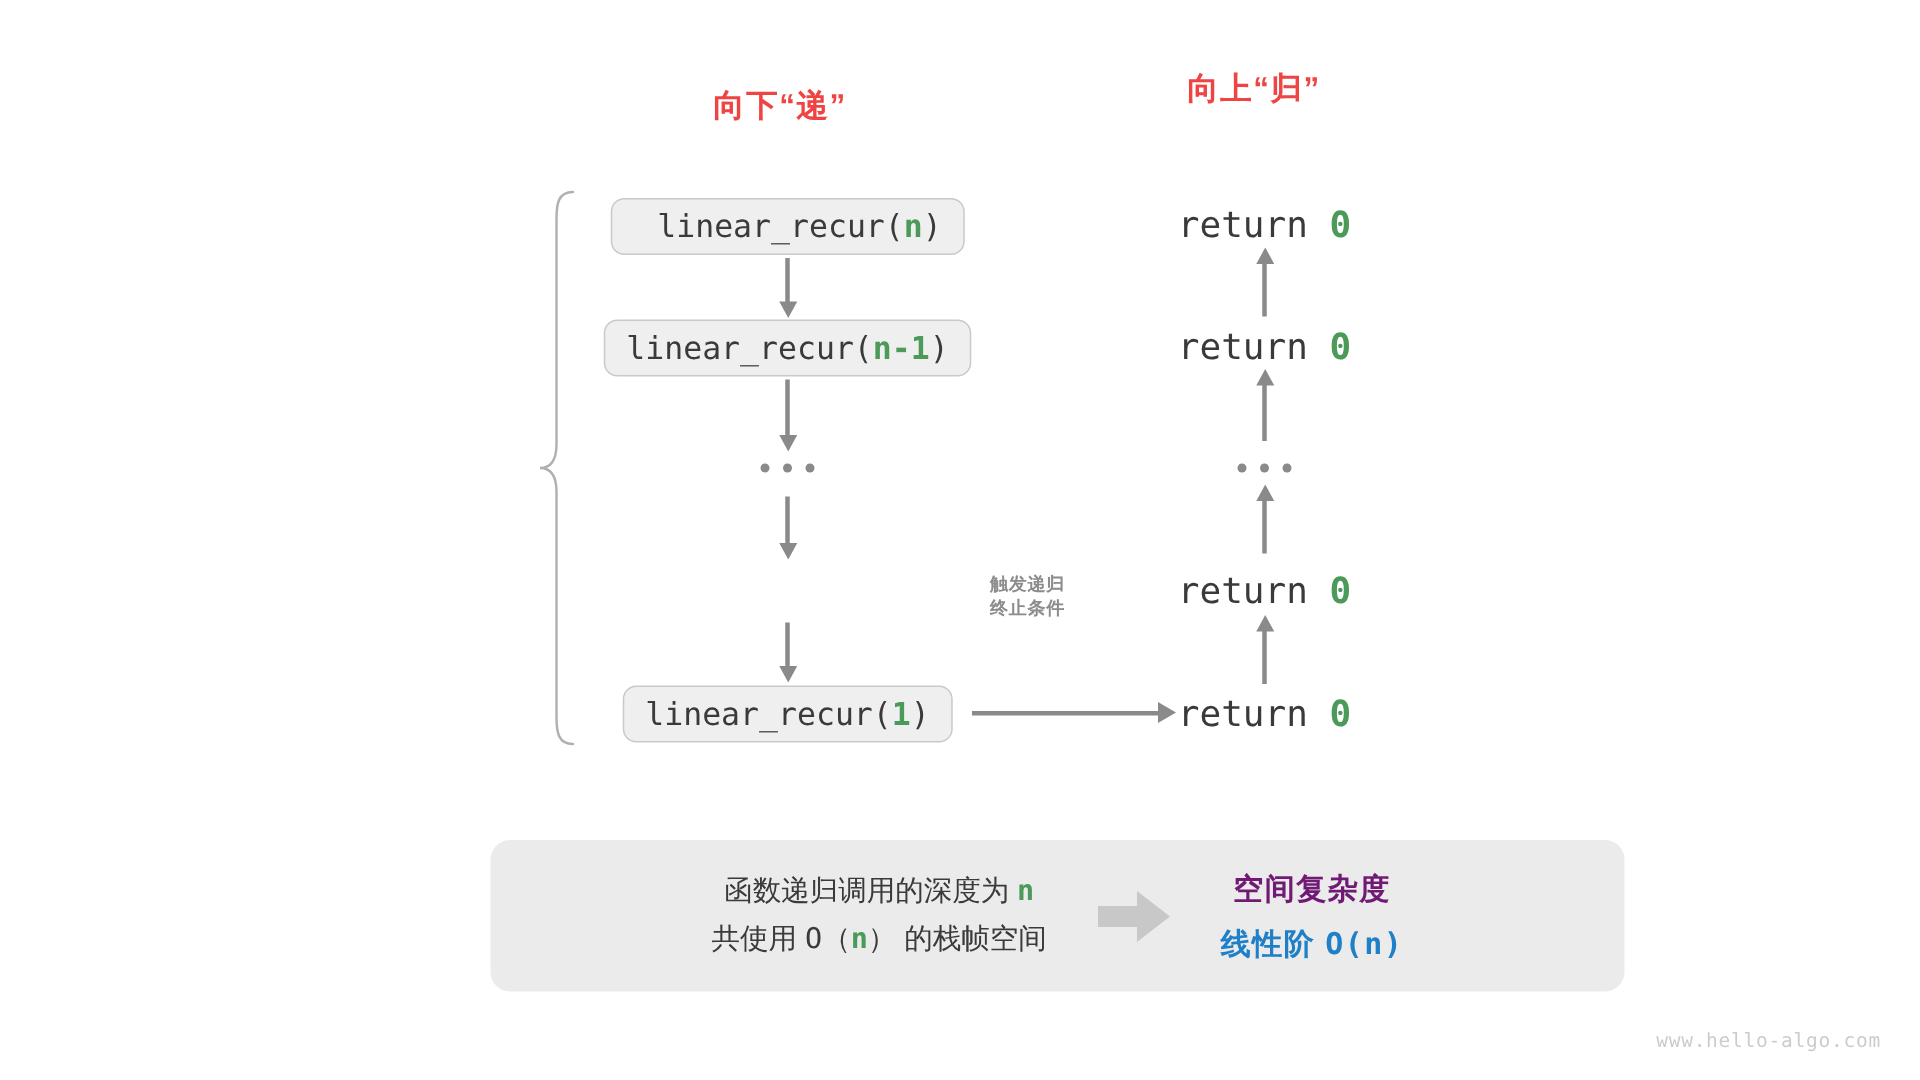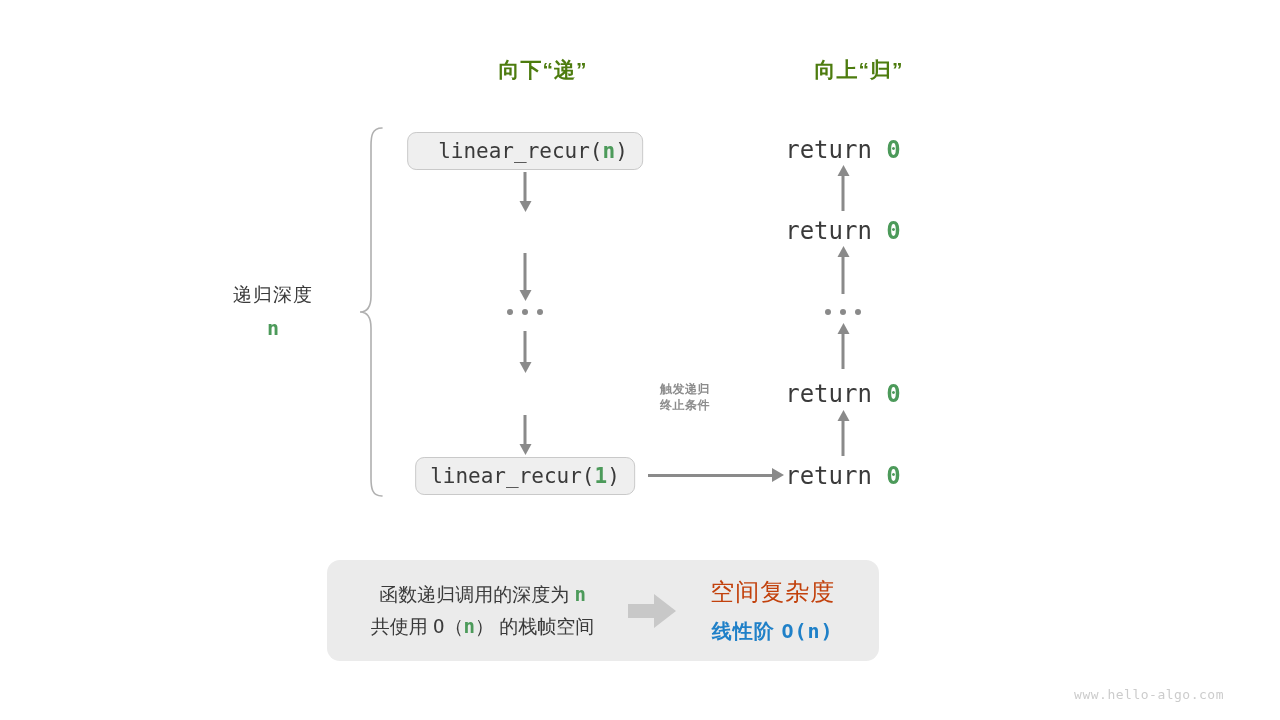--- a/index.html
+++ b/index.html
@@ -17,28 +17,27 @@
     position: relative;
     width: 1280px;
     height: 720px;
   }
 
   
   .col-header {
     position: absolute;
     font-size: 21px;
     font-weight: bold;
-    color: #4d7c0f;
+    color: #ef4444;
     letter-spacing: 1px;
     white-space: nowrap;
     transform: translateX(-50%);
-    margin-left: 23px;
   }
   #header-down { left: 520px; top: 56px; }
-  #header-up   { left: 836px; top: 56px; }
+  #header-up   { left: 836px; top: 45px; }
 
   
   .call-box {
     position: absolute;
     box-sizing: border-box;
     height: 38px;
     background: #efefef;
     border: 1.4px solid #c9c9c9;
     border-radius: 9px;
     display: flex;
@@ -159,21 +158,21 @@
     line-height: 1.35;
     letter-spacing: 0.5px;
     white-space: nowrap;
   }
 
   
   #summary-box {
     position: absolute;
     left: 327px;
     top: 560px;
-    width: 552px;
+    width: 756px;
     height: 101px;
     background: #ebebeb;
     border-radius: 13px;
     display: flex;
     align-items: center;
     justify-content: center;
   }
   #summary-left {
     text-align: center;
     color: #3a3a3a;
@@ -191,66 +190,65 @@
   }
   #summary-arrow {
     margin: 0 34px;
     flex: none;
   }
   #summary-right {
     text-align: center;
     white-space: nowrap;
   }
   #summary-right .s-title {
-    font-size: 24px;
-    font-weight: normal;
-    color: #c2410c;
+    font-size: 20px;
+    font-weight: bold;
+    color: #701a75;
     letter-spacing: 1px;
   }
   #summary-right .s-value {
     margin-top: 10px;
     font-size: 20px;
     font-weight: bold;
     color: #1f80c8;
     letter-spacing: 1px;
   }
   #summary-right .s-value .mono {
     font-family: "DejaVu Sans Mono", "Liberation Mono", monospace;
   }
 
   
   #watermark {
     position: absolute;
-    right: 56px;
+    right: 26px;
     bottom: 18px;
     font-family: "DejaVu Sans Mono", "Liberation Mono", monospace;
     font-size: 13px;
     color: #cccccc;
     letter-spacing: 0.5px;
   }
 </style>
 </head>
 <body>
 
 <div id="stage">
 
   <div class="col-header" id="header-down">向下“递”</div>
   <div class="col-header" id="header-up">向上“归”</div>
 
-  <div id="depth-annotation">
-    <div class="d-title">递归深度</div>
-    <div class="d-var">n</div>
-  </div>
 
   <svg id="brace" width="30" height="372" viewBox="0 0 30 372">
     <path d="M24 2 C14 2 13 10 13 20 L13 170 C13 180 10 186 2 186 C10 186 13 192 13 202 L13 352 C13 362 14 370 24 370" fill="none" stroke="#b0b0b0" stroke-width="1.6" stroke-linecap="round"></path>
   </svg>
 
   <div class="call-box" style="left:525px; top:132px;padding-left:30px;">
     <span><span>linear_recur(</span><span class="arg">n</span><span>)</span></span>
+  </div>
+  <div class="call-box" style="left:525px; top:213px;">
+    <span><span>linear_recur(</span><span class="arg">n-1</span><span>)</span></span>
   </div>
   <div class="call-box" style="left:525px; top:457px;">
     <span><span>linear_recur(</span><span class="arg">1</span><span>)</span></span>
   </div>
 
   <div class="v-arrow down" style="left:525px; top:172px; height:30px;"></div>
   <div class="v-arrow down" style="left:525px; top:253px; height:38px;"></div>
   <div class="v-arrow down" style="left:525px; top:331px; height:32px;"></div>
   <div class="v-arrow down" style="left:525px; top:415px; height:30px;"></div>
 

